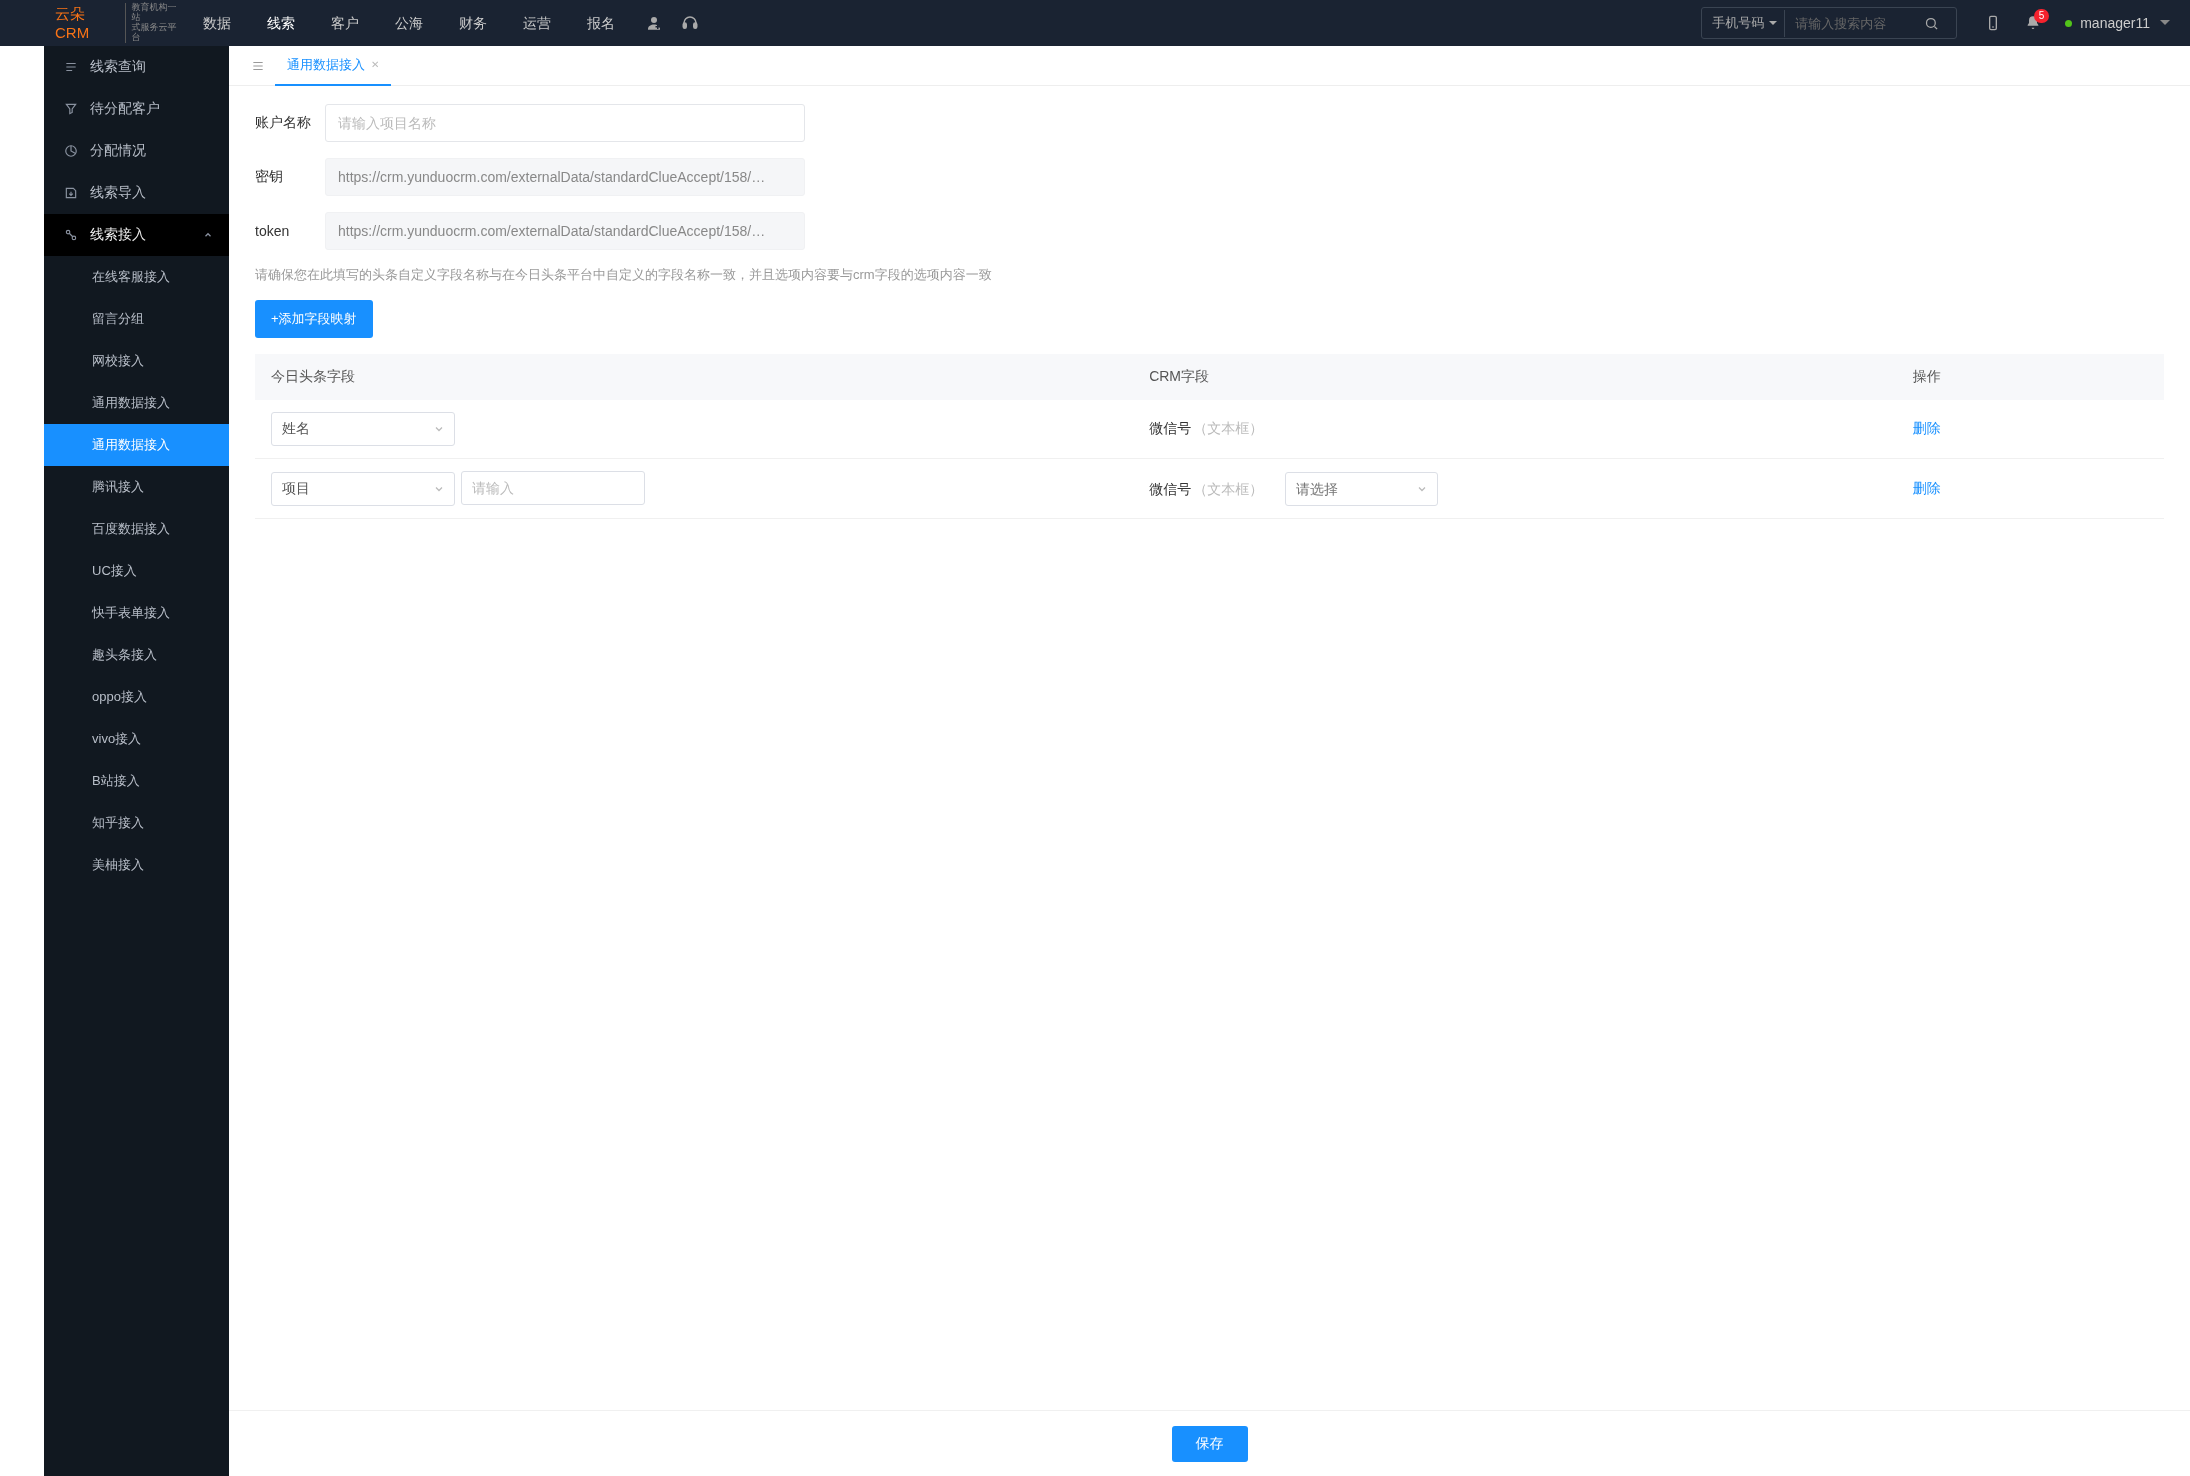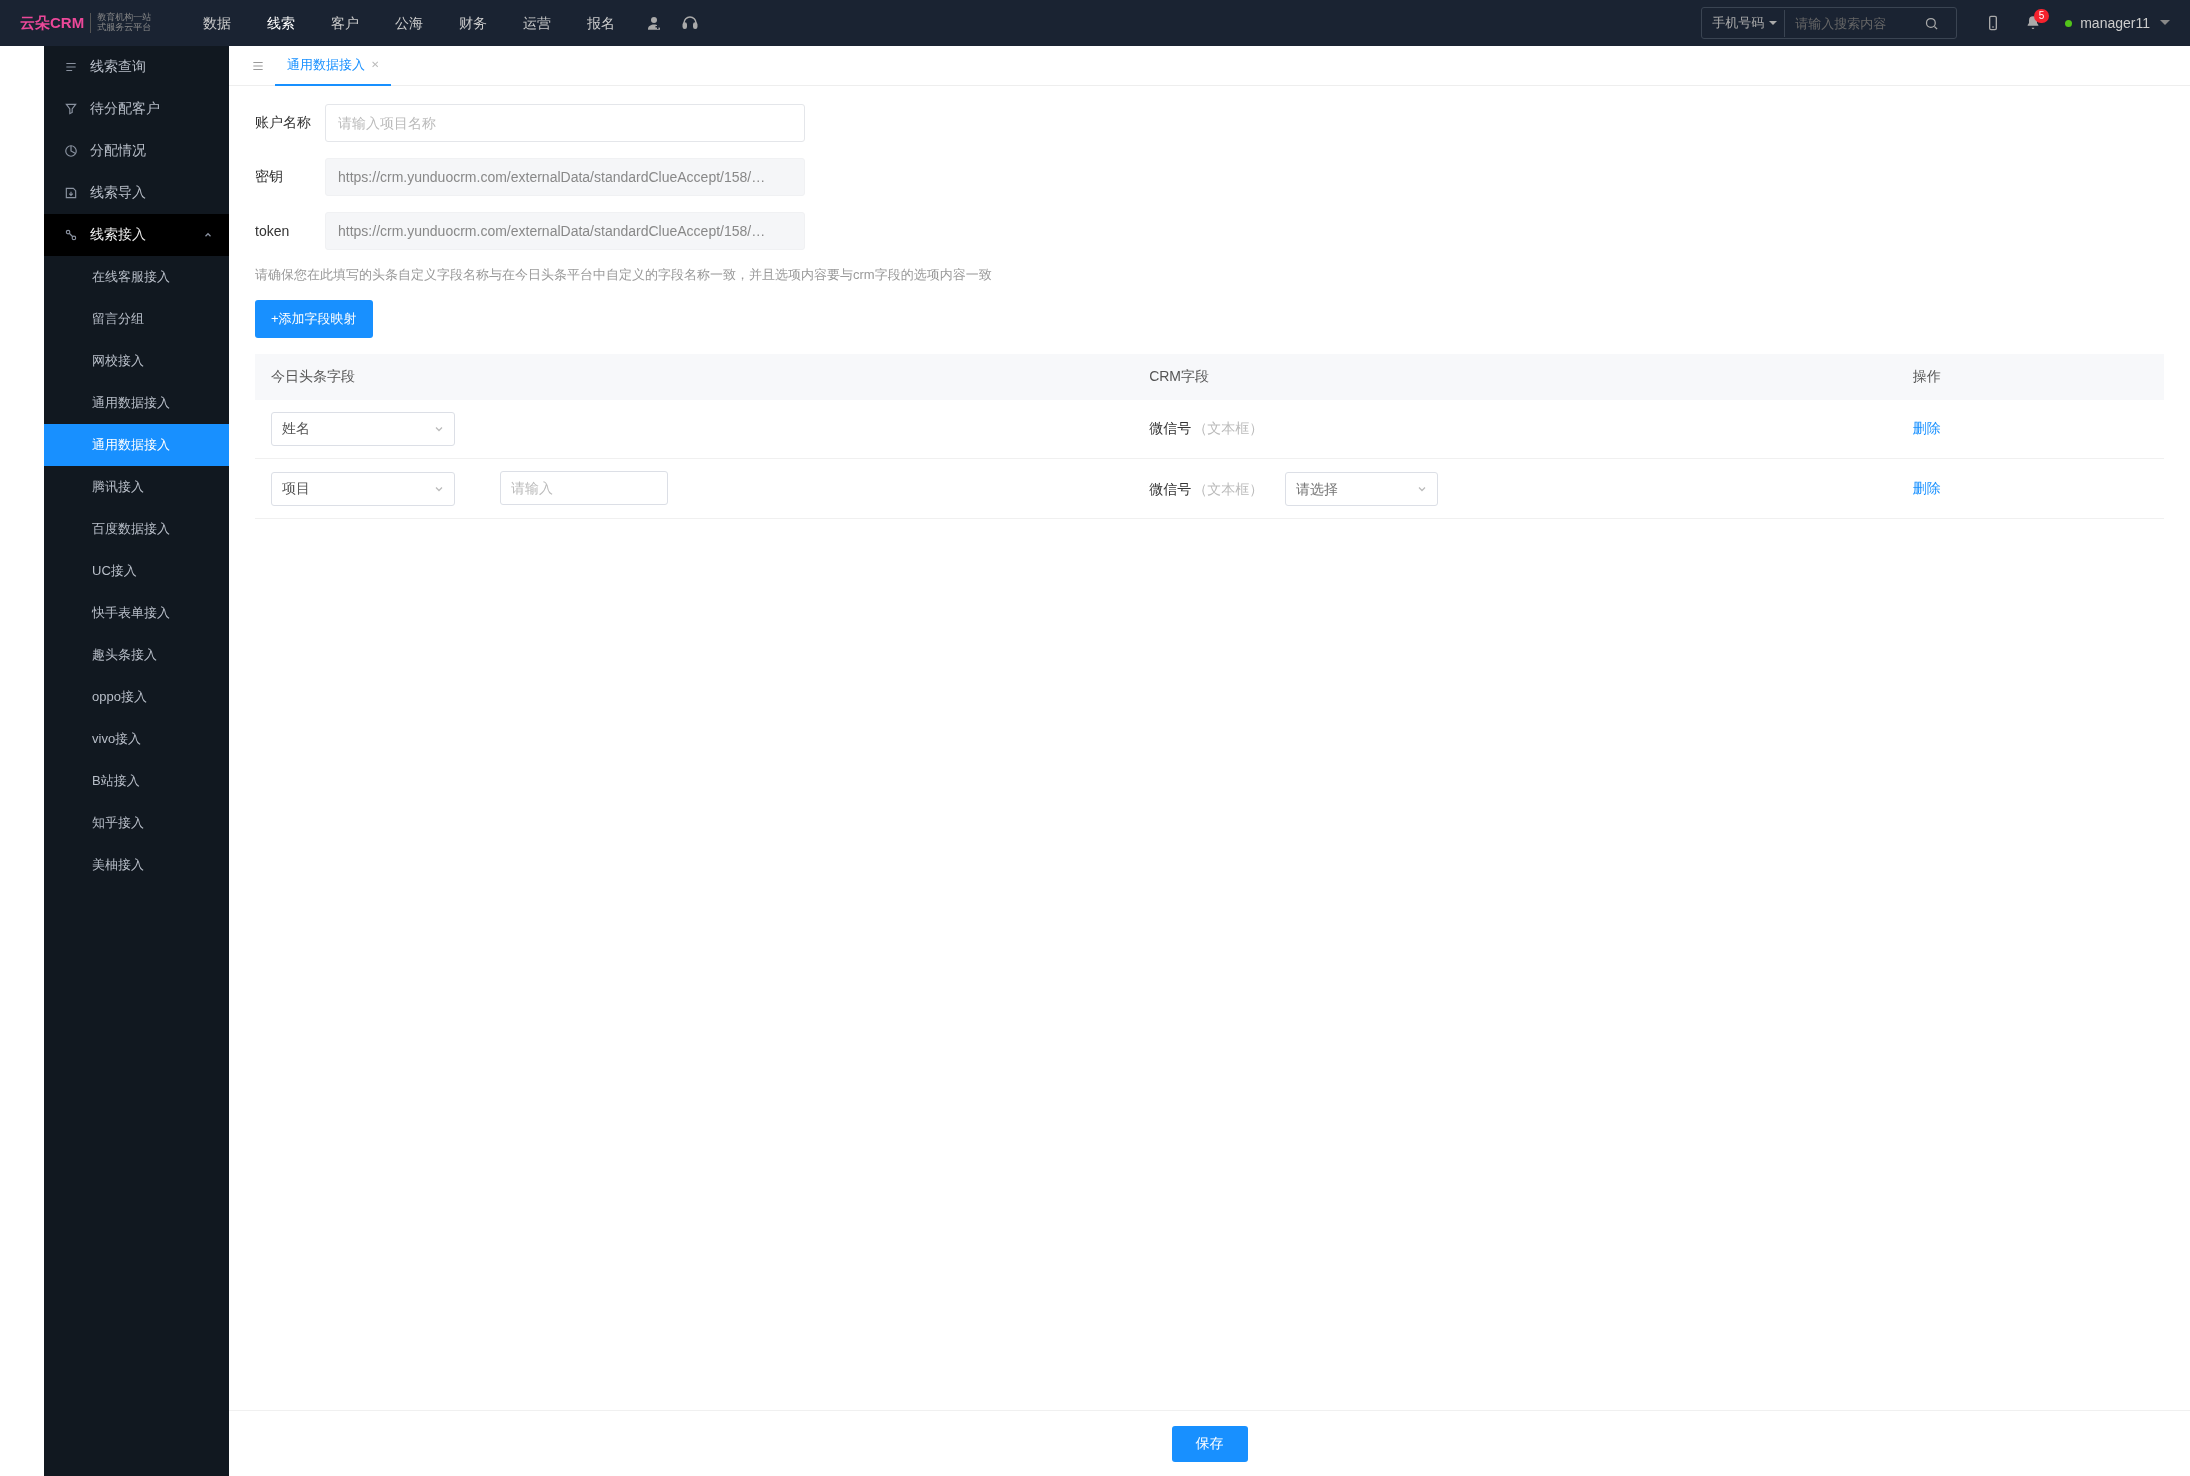--- a/index.html
+++ b/index.html
@@ -1,21 +1,21 @@
 <!DOCTYPE html>
 <html><head>
 <meta charset="utf-8">
 <style>
 * { margin: 0; padding: 0; box-sizing: border-box; }
 body { font-family: -apple-system, "PingFang SC", "Microsoft YaHei", sans-serif; font-size: 14px; background: #fff; color: #333; }
 
 
 .header { height: 46px; background: #1a2332; display: flex; align-items: center; padding: 0 20px; color: #fff; }
 .logo-area { width: 165px; display: flex; align-items: center; }
-.logo-text { font-size: 15px; font-weight: bold; color: #ec4899; }
+.logo-text { font-size: 15px; font-weight: normal; color: #f97316; margin-left: 35px; }
 .logo-sub { font-size: 9px; color: #888; margin-left: 6px; line-height: 1.1; border-left: 1px solid #555; padding-left: 6px; }
 .top-nav { display: flex; align-items: center; }
 .top-nav-item { padding: 0 18px; color: #ccc; cursor: pointer; font-size: 14px; line-height: 46px; }
 .top-nav-item.active { color: #fff; font-weight: 500; }
 .top-icons { display: flex; align-items: center; margin-left: 12px; gap: 18px; color: #aaa; }
 .top-spacer { flex: 1; }
 .search-group { display: flex; align-items: center; border: 1px solid #3a4452; border-radius: 3px; overflow: hidden; background: #1a2332; }
 .search-select { padding: 6px 20px 6px 10px; color: #aaa; font-size: 13px; cursor: pointer; position: relative; }
 .search-select::after { content: ""; position: absolute; right: 7px; top: 50%; margin-top: -2px; border: 4px solid transparent; border-top-color: #aaa; }
 .search-input { background: transparent; border: none; outline: none; padding: 6px 10px; color: #ccc; width: 140px; font-size: 13px; border-left: 1px solid #3a4452; }
@@ -58,21 +58,21 @@
 .section-bar { width: 3px; height: 15px; background: #1890ff; margin-right: 8px; }
 .section-text { font-size: 14px; color: #333; font-weight: 500; }
 .section-hint { color: #999; font-size: 13px; margin-bottom: 16px; }
 .add-btn { background: #1890ff; color: #fff; border: none; border-radius: 3px; padding: 10px 16px; font-size: 13px; cursor: pointer; margin-bottom: 16px; }
 table.map-table { width: 100%; border-collapse: collapse; }
 .map-table thead th { background: #f7f8fa; text-align: left; padding: 14px 16px; color: #555; font-weight: 500; font-size: 14px; }
 .map-table tbody td { padding: 12px 16px; border-bottom: 1px solid #f0f0f0; vertical-align: middle; }
 .cell-select { position: relative; display: inline-block; width: 184px; }
 .cell-select input, .mini-input { width: 100%; height: 34px; border: 1px solid #dcdfe6; border-radius: 3px; padding: 0 28px 0 10px; font-size: 14px; color: #555; background: #fff; outline: none; }
 .cell-select .caret { position: absolute; right: 10px; top: 50%; transform: translateY(-50%); color: #bbb; pointer-events: none; }
-.mini-input { width: 168px; padding-right: 10px; margin-left: 39px; }
+.mini-input { width: 184px; padding-right: 10px; }
 .mini-input::placeholder { color: #bbb; }
 .crm-field-label { color: #333; font-size: 14px; }
 .crm-field-type { color: #bbb; margin-left: 2px; }
 .op-link { color: #1890ff; cursor: pointer; font-size: 14px; }
 
 .footer-bar { position: absolute; left: 0; right: 0; bottom: 0; height: 66px; display: flex; align-items: center; justify-content: center; background: #fff; border-top: 1px solid #f0f0f0; }
 .save-btn { background: #1890ff; color: #fff; border: none; border-radius: 3px; padding: 9px 24px; font-size: 14px; cursor: pointer; }
 
 svg { display: block; }
 </style>

